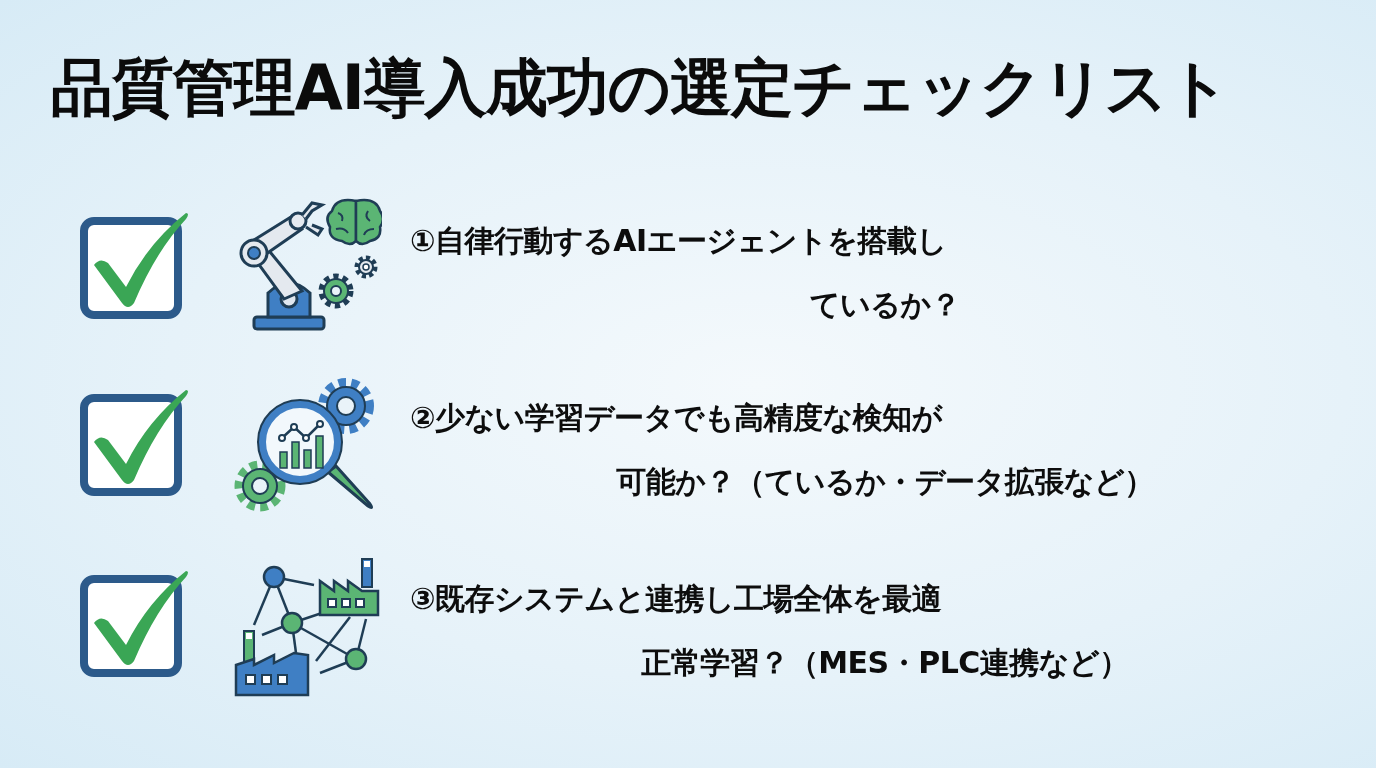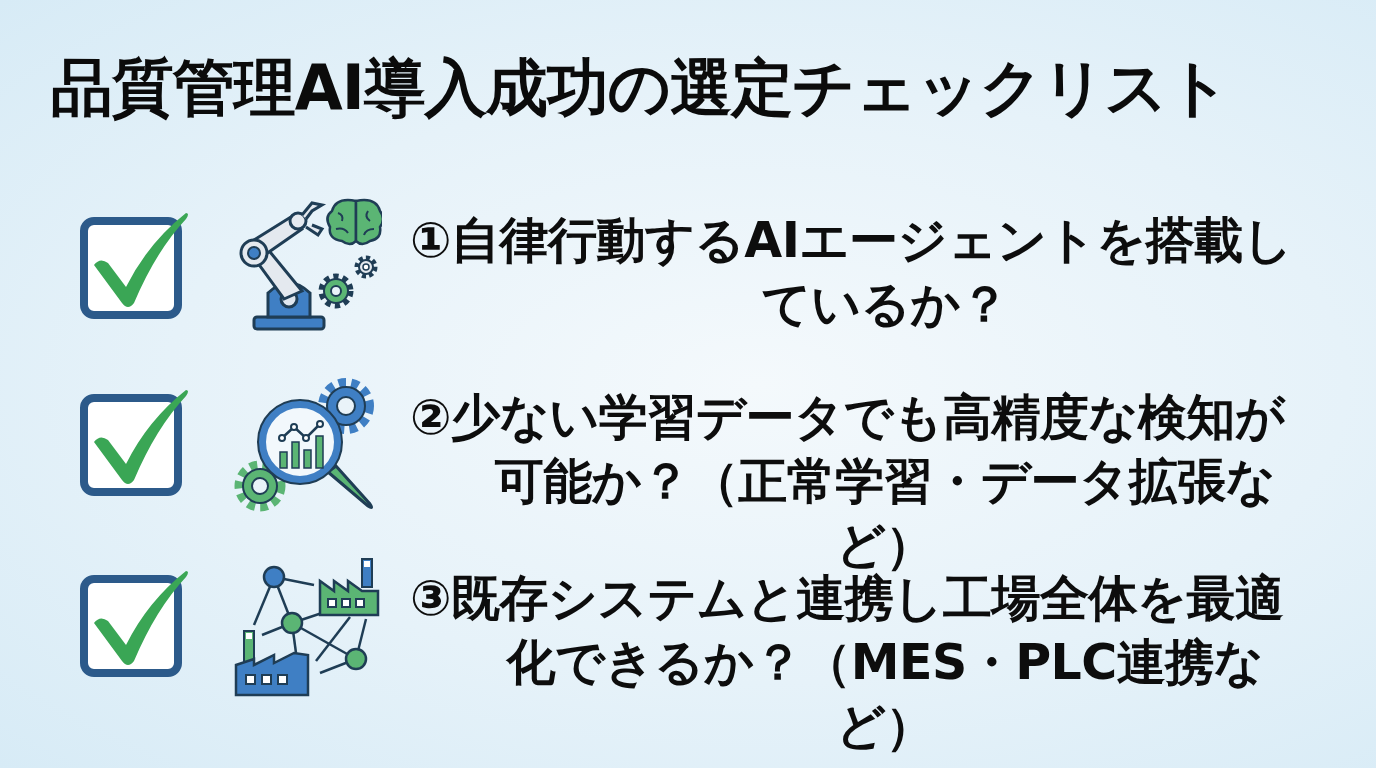--- a/index.html
+++ b/index.html
@@ -37,21 +37,21 @@
     .illus {
       position: absolute;
       left: 232px;
       width: 150px;
       height: 140px;
     }
     .text {
       position: absolute;
       left: 410px;
       width: 900px;
-      font-size: 49px;
+      font-size: 30px;
       font-weight: bold;
       line-height: 64px;
       color: #0d0d0d;
       letter-spacing: -0.5px;
     }
     .text .line2 { display: block; padding-left: 50px; text-align: center; }
     .text .line1 { display: block; }
   </style>
 </head>
 <body>
@@ -139,21 +139,21 @@
 
       <polyline points="50,66 62,55 74,66 88,52" fill="none" stroke="#1f3d55" stroke-width="2.5"></polyline>
       <circle cx="50" cy="66" r="3" fill="#ffffff" stroke="#1f3d55" stroke-width="2"></circle>
       <circle cx="62" cy="55" r="3" fill="#ffffff" stroke="#1f3d55" stroke-width="2"></circle>
       <circle cx="74" cy="66" r="3" fill="#ffffff" stroke="#1f3d55" stroke-width="2"></circle>
       <circle cx="88" cy="52" r="3" fill="#ffffff" stroke="#1f3d55" stroke-width="2"></circle>
     </svg>
   </div>
   <div class="text" style="top:14px;">
     <span class="line1">②少ない学習データでも高精度な検知が</span>
-    <span class="line2">可能か？（正常学習・データ拡張など）</span>
+    <span class="line2">可能か？（ているか・データ拡張など）</span>
   </div>
 </div>
 
 <div class="item" style="top:553px;">
   <div class="checkbox" style="top:12px;">
     <svg width="112" height="112" viewBox="0 0 112 112">
       <rect x="6" y="14" width="94" height="94" rx="10" fill="#ffffff" stroke="#2c5a8a" stroke-width="8"></rect>
       <path d="M16 58 Q22 50 30 56 L48 80 Q70 36 108 6 Q112 6 108 12 Q78 44 56 96 Q50 104 44 96 Z" fill="#3aa655"></path>
     </svg>
   </div>
@@ -187,15 +187,15 @@
       <rect x="12" y="78" width="10" height="34" fill="#5bb574" stroke="#1f3d55" stroke-width="2"></rect>
       <rect x="14" y="80" width="6" height="6" fill="#ffffff"></rect>
       <path d="M4 142 L4 112 L22 106 L22 112 L42 102 L42 110 L62 100 L76 102 L76 142 Z" fill="#3f7fc4" stroke="#1f3d55" stroke-width="2.5"></path>
       <rect x="14" y="122" width="9" height="9" fill="#ffffff" stroke="#1f3d55" stroke-width="2"></rect>
       <rect x="30" y="122" width="9" height="9" fill="#ffffff" stroke="#1f3d55" stroke-width="2"></rect>
       <rect x="46" y="122" width="9" height="9" fill="#ffffff" stroke="#1f3d55" stroke-width="2"></rect>
     </svg>
   </div>
   <div class="text" style="top:14px;">
     <span class="line1">③既存システムと連携し工場全体を最適</span>
-    <span class="line2">化できるか？（MES・PLC連携など）</span>
+    <span class="line2">正常学習？（MES・PLC連携など）</span>
   </div>
 </div>
 
 </body></html>

